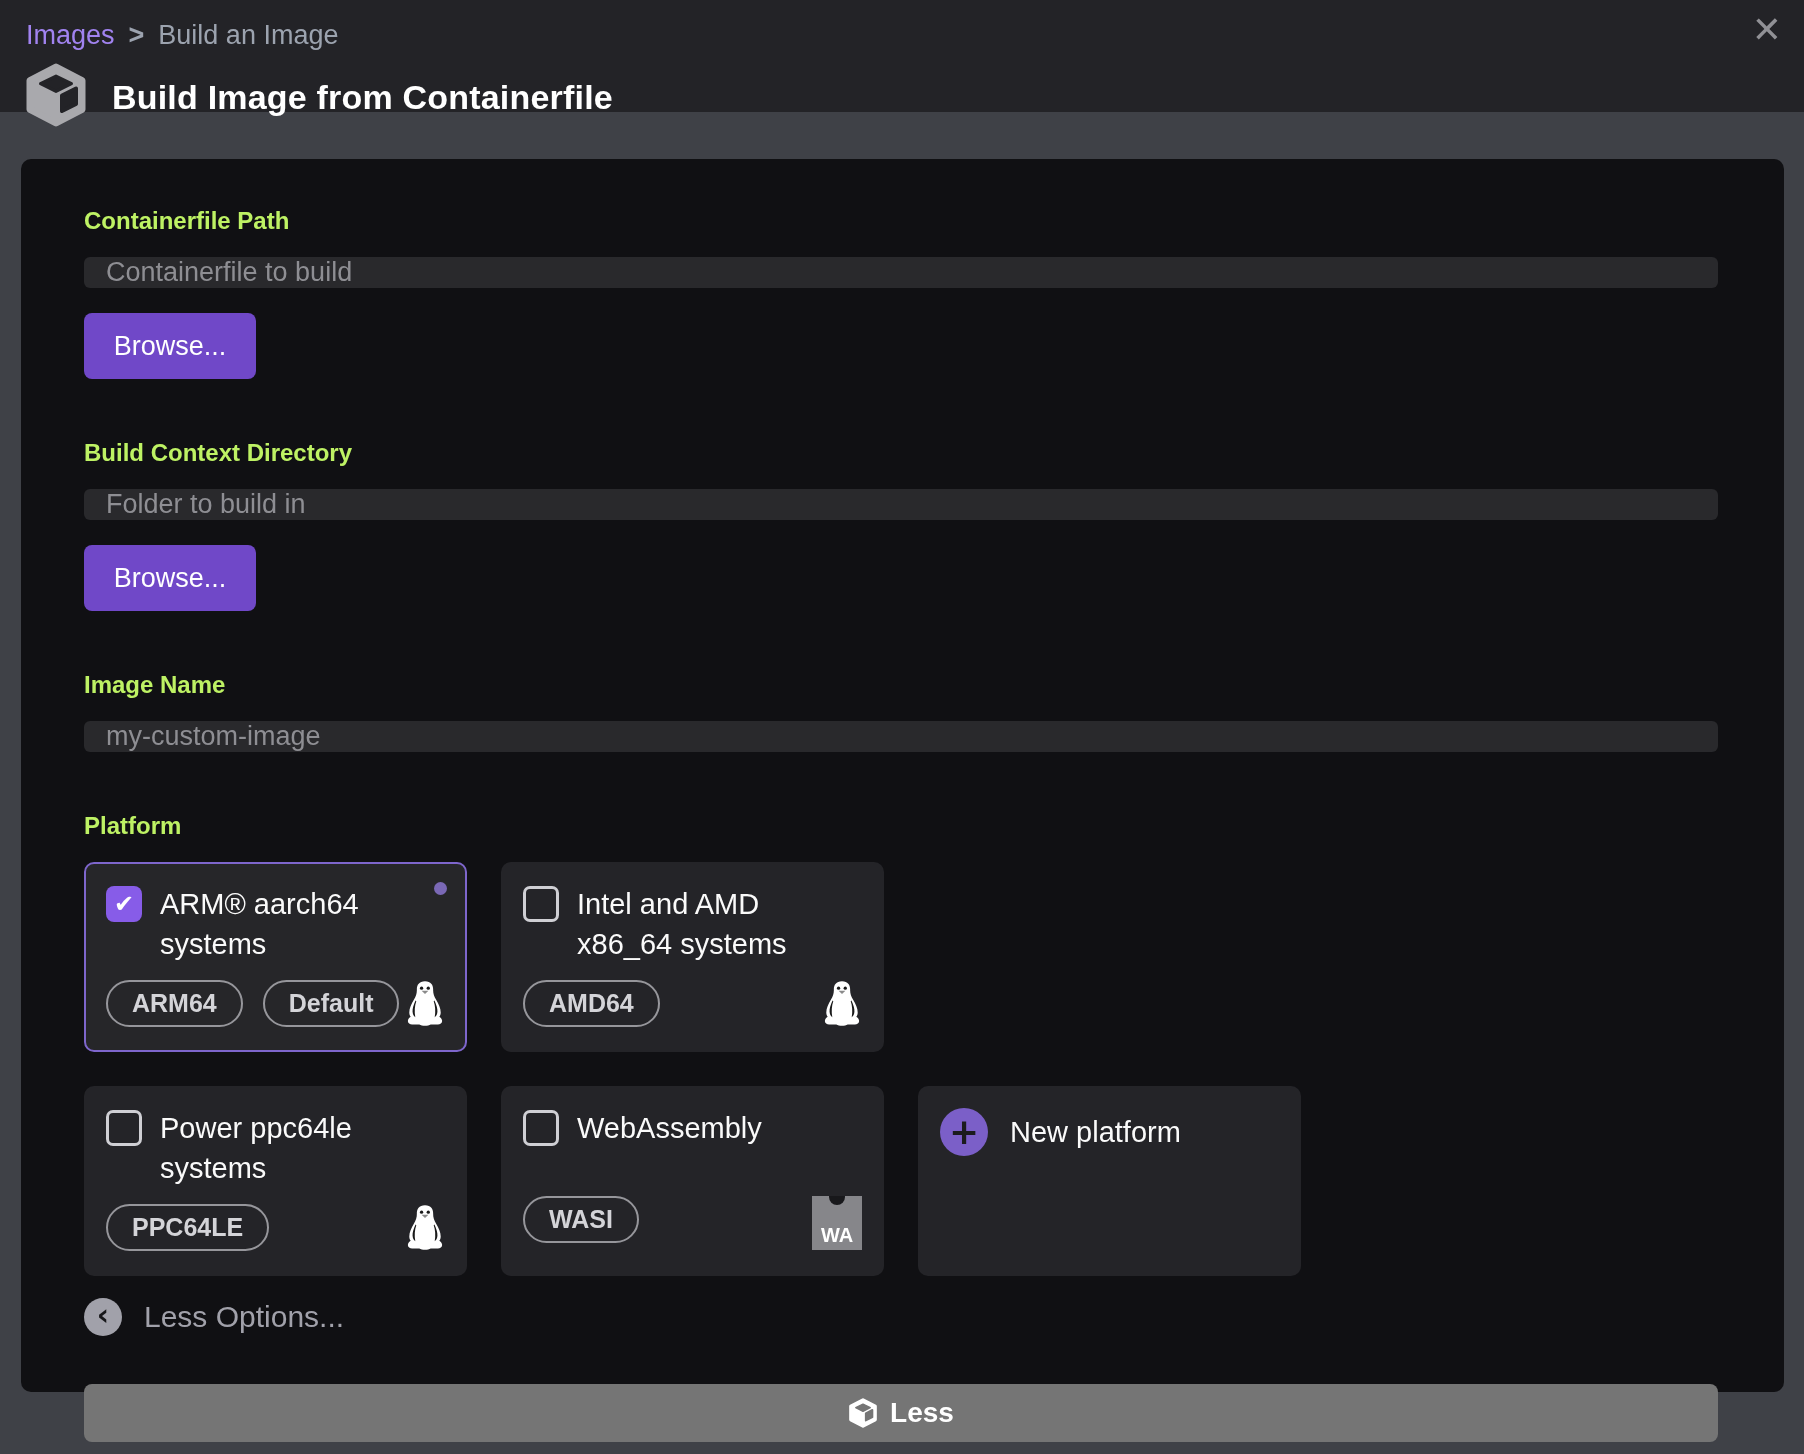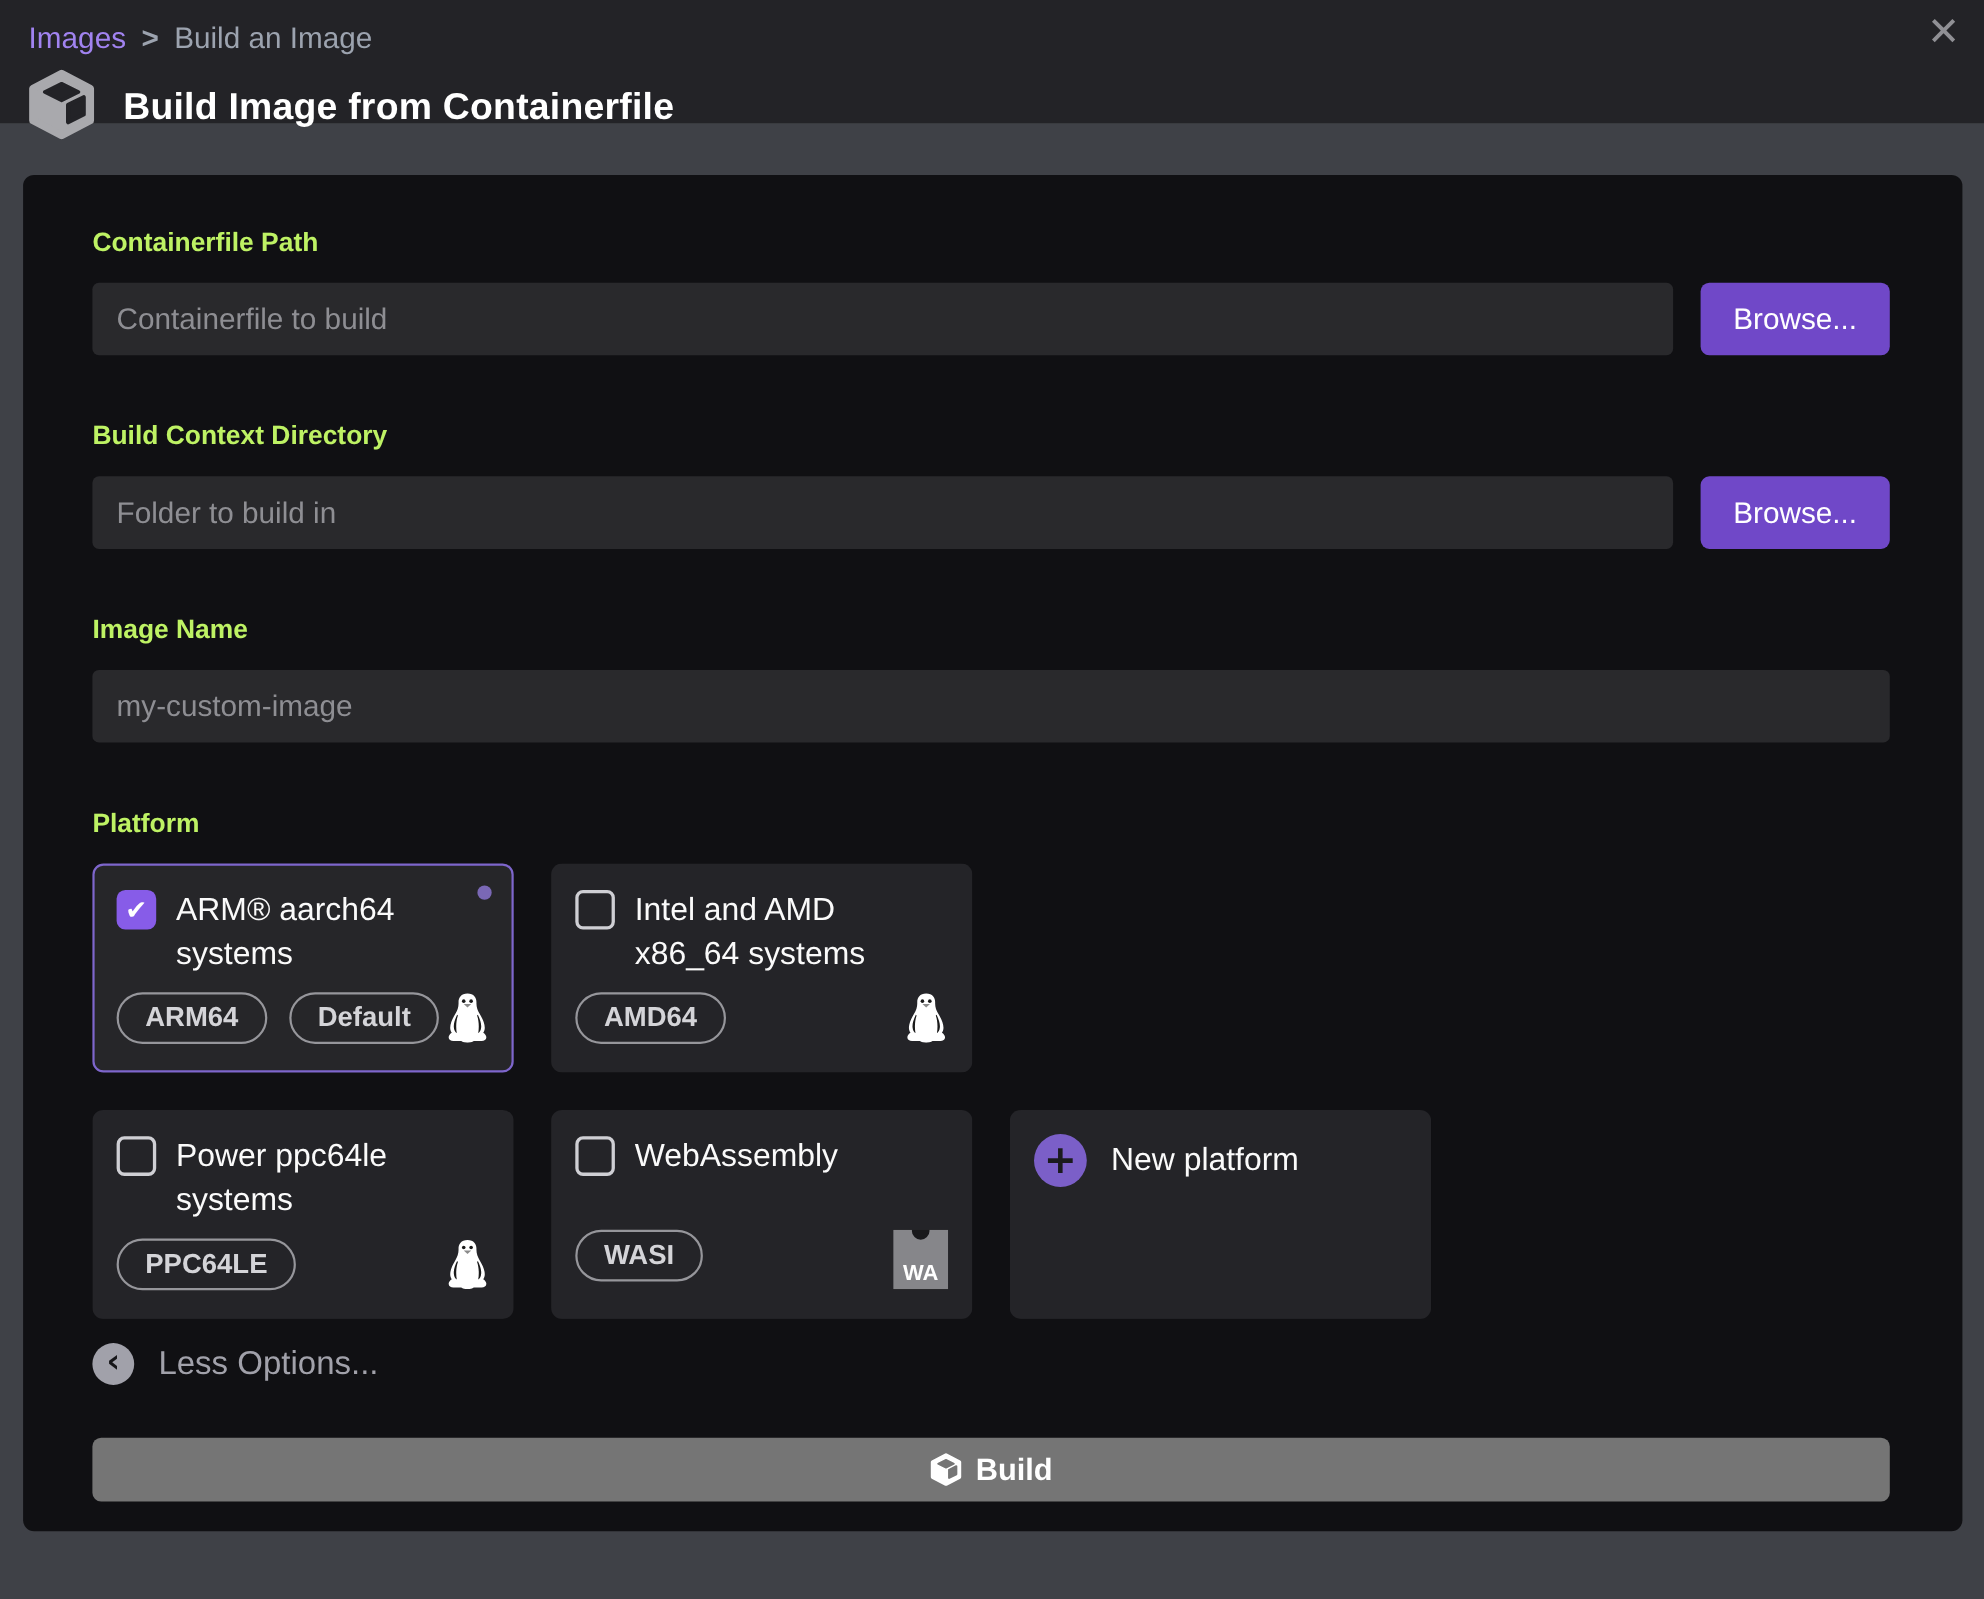--- a/index.html
+++ b/index.html
@@ -35,21 +35,21 @@
     margin:47px 20px 16px 21px;
     height:1233px;
     background:#101013;
     border-radius:10px;
     padding:48px 66px 28px 63px;
   }
 
   .field-label { color:#bef264; font-size:24px; font-weight:700; margin-bottom:22px; }
   .field-label.spaced { margin-top:60px; }
 
-  .input-row { display:flex; gap:25px; }
+  .input-row { display:flex; gap:25px;flex-direction:column; }
   .text-input {
     flex:1; height:66px;
     background:#29292c; border:none; border-radius:6px;
     color:#e4e4e7; font-size:27px; padding:0 22px;
     font-family:"Liberation Sans", sans-serif;
   }
   .text-input::placeholder { color:#8e8e93; opacity:1; }
   .browse-btn {
     width:172px; height:66px; flex:none;
     background:#7048c8; color:#ffffff;
@@ -302,15 +302,15 @@
       <svg width="30" height="30" viewBox="0 0 64 64">
         <g fill="#ffffff" stroke="#ffffff">
             <path d="M32 4 L58 17.5 V46.5 L32 60 L6 46.5 V17.5 Z" stroke-width="7" stroke-linejoin="round"></path>
           </g>
         <g fill="#757575" stroke="#757575">
           <path d="M32 13 L47.5 20.7 L32 28.4 L16.5 20.7 Z" stroke-width="3" stroke-linejoin="round"></path>
           <path d="M38 32.5 L52 25.5 V41 L38 48 Z" stroke-width="4" stroke-linejoin="round"></path>
         </g>
       </svg>
     </span>
-    <span>Build</span>
+    <span>Less</span>
   </button>
 </div>
 
 </body></html>

